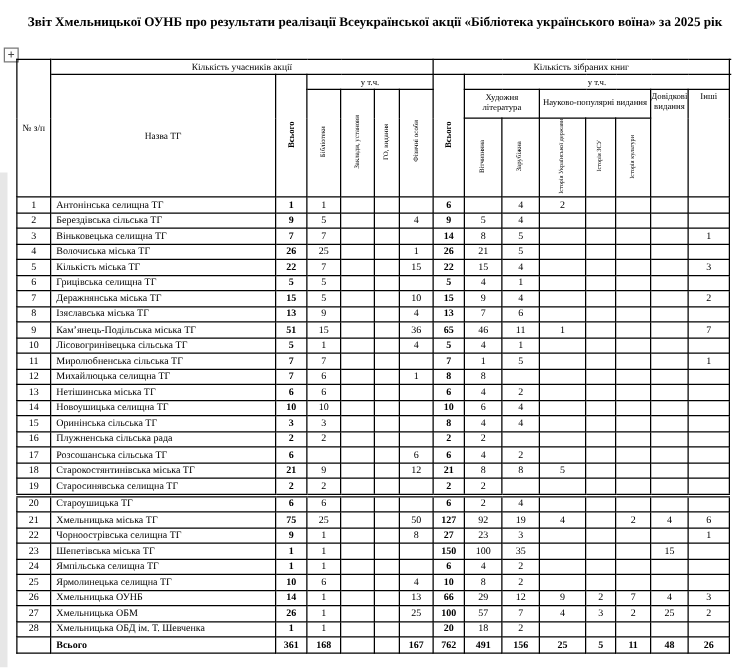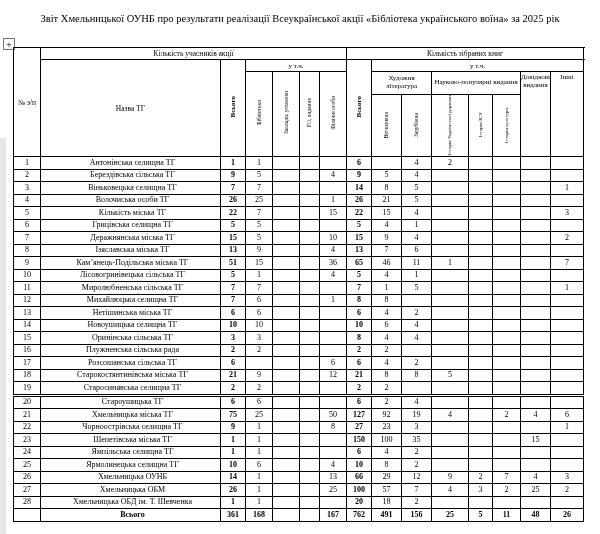--- a/index.html
+++ b/index.html
@@ -3,21 +3,21 @@
 <meta charset="utf-8">
 <style>
   html,body{margin:0;padding:0;}
   body{
     width:600px;height:534px;background:#ffffff;position:relative;
     font-family:"Liberation Serif", serif; color:#000; overflow:hidden;
   }
   .page-edge{position:absolute;left:0;top:138px;width:6px;height:396px;background:#e7e7e7;}
   .doc-title{
     position:absolute;top:13px;left:0;width:600px;text-align:center;
-    font-size:10.5px;font-weight:normal;white-space:nowrap;
+    font-size:10.5px;font-weight:bold;white-space:nowrap;
   }
   .tbl-handle{
     position:absolute;left:3px;top:38px;width:10px;height:10px;
     border:1px solid #777;background:#fdfdfd;color:#444;
     font:9px/10px "DejaVu Sans Mono", monospace;text-align:center;cursor:move;
   }
   table.report{
     position:absolute;left:13px;top:47px;width:570px;
     border-collapse:collapse;table-layout:fixed;
   }
@@ -34,21 +34,21 @@
   .rot{
     writing-mode:vertical-rl;transform:rotate(180deg);
     display:inline-block;max-height:96px;line-height:1.15;white-space:normal;
   }
   th .rot{font-size:5.5px;font-weight:normal;}
   th.totcol .rot{font-size:7px;font-weight:bold;max-height:84px;}
   th.hist .rot{font-size:5px;}
   th.topcell{vertical-align:top;padding-top:2px;}
   
   .report tbody td{height:11.5px;font-size:8px;line-height:1;}
-  td.c-name{text-align:center;padding-left:4px;font-size:8px;}
+  td.c-name{text-align:left;padding-left:4px;font-size:8px;}
   td.c-bold{font-weight:bold;}
   tr.pbreak td{border-top:3px double #000;}
   tr.total-row td{font-weight:bold;height:12px;}
 </style>
 </head>
 <body>
 
 <div class="page-edge"></div>
 
 <div class="doc-title">Звіт Хмельницької ОУНБ про результати реалізації Всеукраїнської акції «Бібліотека українського воїна» за 2025 рік</div>
@@ -151,21 +151,21 @@
         <td>8</td>
         <td>5</td>
         <td></td>
         <td></td>
         <td></td>
         <td></td>
         <td>1</td>
       </tr>
       <tr>
         <td class="c-num">4</td>
-        <td class="c-name">Волочиська особи ТГ</td>
+        <td class="c-name">Волочиська міська ТГ</td>
         <td class="c-bold">26</td>
         <td>25</td>
         <td></td>
         <td></td>
         <td>1</td>
         <td class="c-bold">26</td>
         <td>21</td>
         <td>5</td>
         <td></td>
         <td></td>

